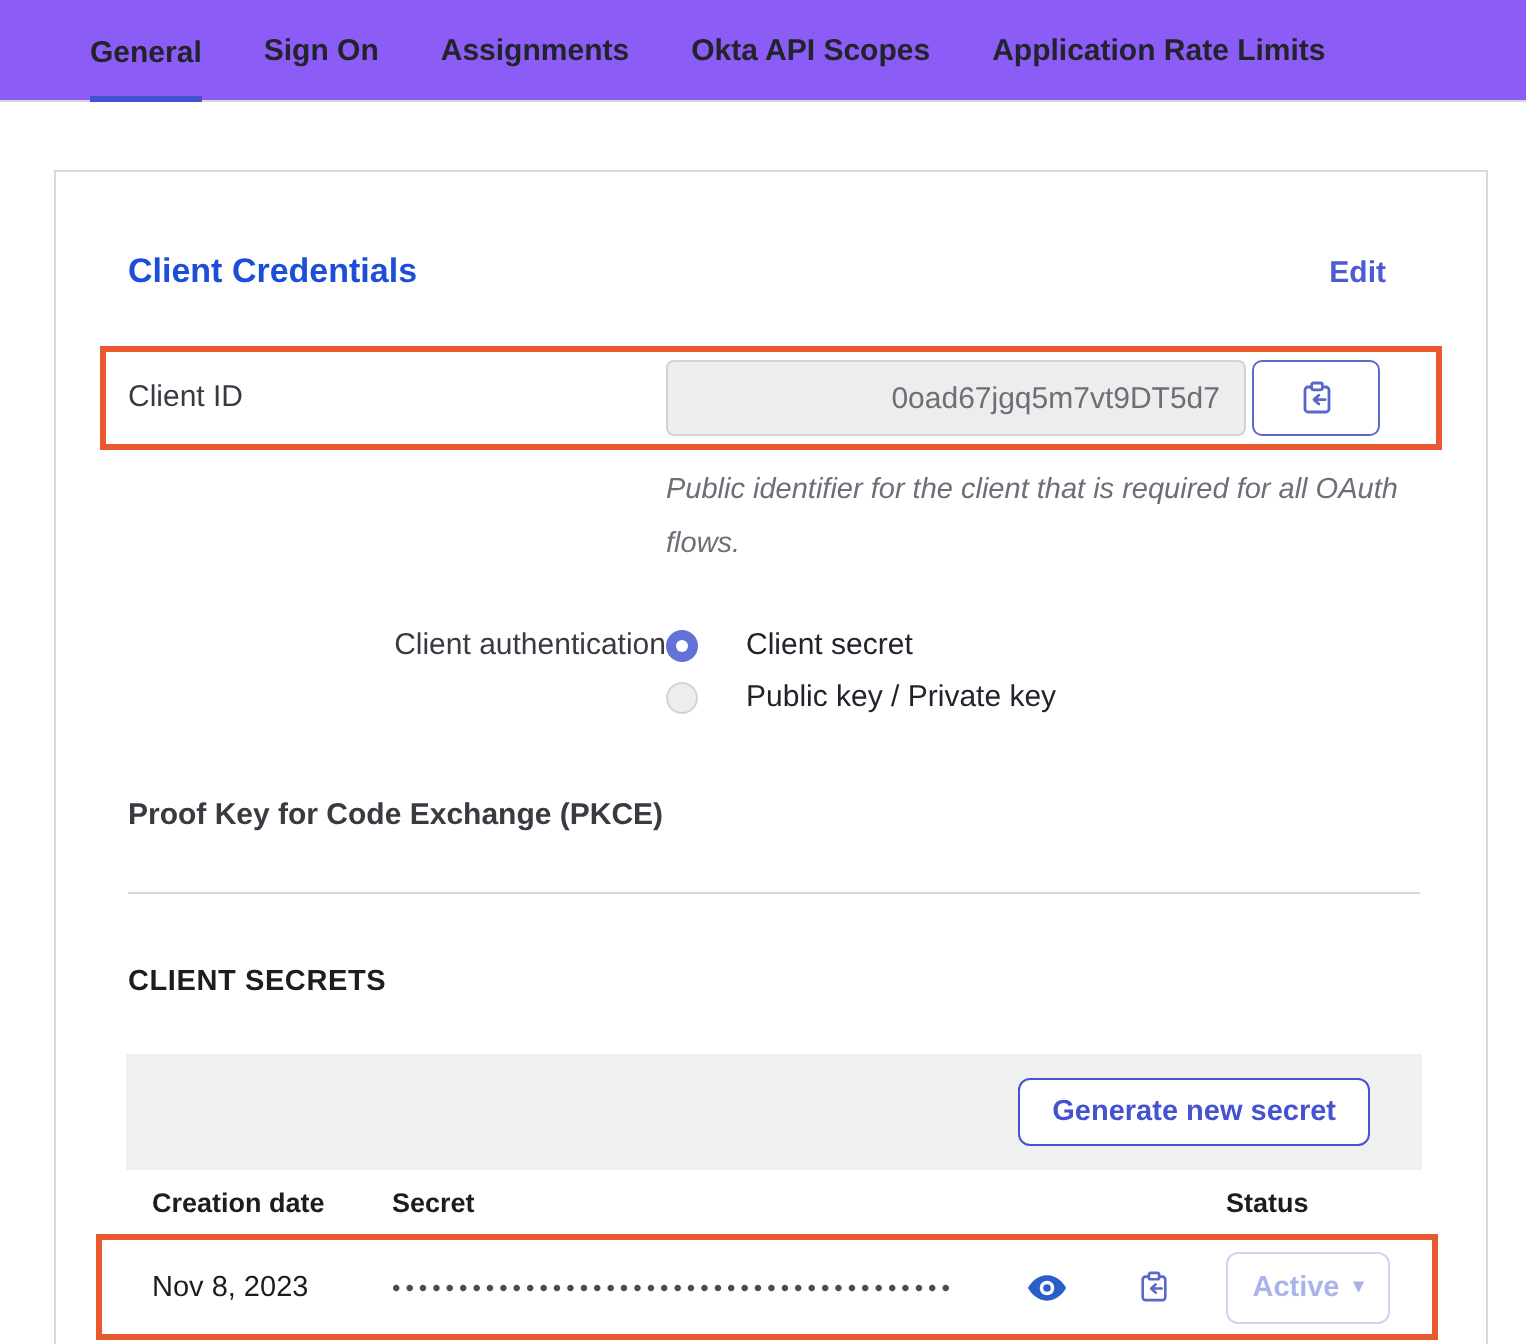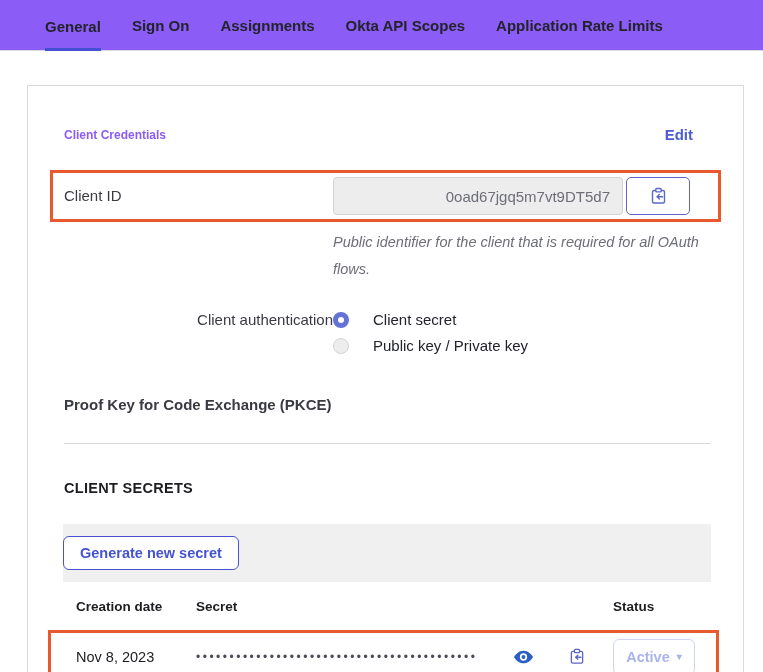--- a/index.html
+++ b/index.html
@@ -12,21 +12,21 @@
   .tab { font-size: 15px; font-weight: bold; color: #23232c; padding-bottom: 16px;
     cursor: pointer; white-space: nowrap; }
   .tab.active { padding-bottom: 13px; border-bottom: 3px solid #4451d2; margin-bottom: -1px; }
 
   
   .card { margin: 34px 0 0 27px; width: 717px; height: 660px;
     border: 1px solid #d9d9dd; background: #fff; }
   .card-inner { padding: 40px 28px 0 36px; }
 
   .head-row { display: flex; justify-content: space-between; align-items: center; }
-  .section-title { font-size: 12px; font-weight: bold; color: #8b5cf6; }
+  .section-title { font-size: 17px; font-weight: bold; color: #1d4ed8; }
   .edit-link { font-size: 15px; font-weight: bold; color: #4c5ad4; margin-right: 22px; cursor: pointer; }
 
   .field-row { display: flex; }
   .field-label { width: 269px; flex: 0 0 269px; font-size: 15px; color: #3a3a42; padding-top: 9px; }
 
   .hl-box { border: 3px solid #e8592e; margin: 27px -6px 0 -14px; padding: 4px 6px 4px 11px; }
   .hl-box .field-label { padding-top: 10px; }
 
   .id-input { width: 290px; height: 38px; background: #ededee; border: 1px solid #d2d2d6;
     border-radius: 4px; color: #6e6e78; font-size: 15px; padding: 0 12px;
@@ -52,26 +52,26 @@
   .pkce-row .field-label, .auth-row .field-label { padding-top: 0; }
 
   .divider { margin-top: 30px; border: none; border-top: 1px solid #d8d8dc; width: 646px; }
 
   .secrets-title { margin-top: 36px; font-size: 14.5px; font-weight: bold;
     letter-spacing: 0.3px; color: #1d1d21; }
 
   
   .table { margin: 28px 0 0 -1px; width: 648px; }
   .table-toolbar { height: 58px; background: #f0f0f1; display: flex; align-items: center;
-    padding-right: 26px; }
+    justify-content: flex-end; padding-right: 26px; }
   .generate-btn { height: 34px; padding: 0 16px; background: #fff; border: 1px solid #4553d0;
     border-radius: 6px; color: #4553d0; font-weight: bold; font-size: 14.5px; cursor: pointer;
     font-family: "Liberation Sans", sans-serif; }
 
-  .thead { display: flex; align-items: center; height: 48px; padding-left: 13px;
+  .thead { display: flex; align-items: center; height: 32px; padding-left: 13px;
     font-weight: bold; font-size: 13.5px; color: #1d1d21; background: #fff; }
   .col-date { width: 120px; flex: 0 0 120px; }
   .col-secret { width: 417px; flex: 0 0 417px; display: flex; align-items: center; }
   .col-status { width: 98px; }
 
   .row-hl { border: 3px solid #e8592e; margin: 0 -8px 0 -15px; }
   .trow { display: flex; align-items: center; height: 47px; padding-left: 25px; background: #fff; }
   .date-cell { font-size: 14.5px; color: #1d1d21; }
   .dots { display: inline-block; width: 318px; font-size: 12px; letter-spacing: 2.5px;
     color: #4a4c55; overflow: hidden; white-space: nowrap; }

